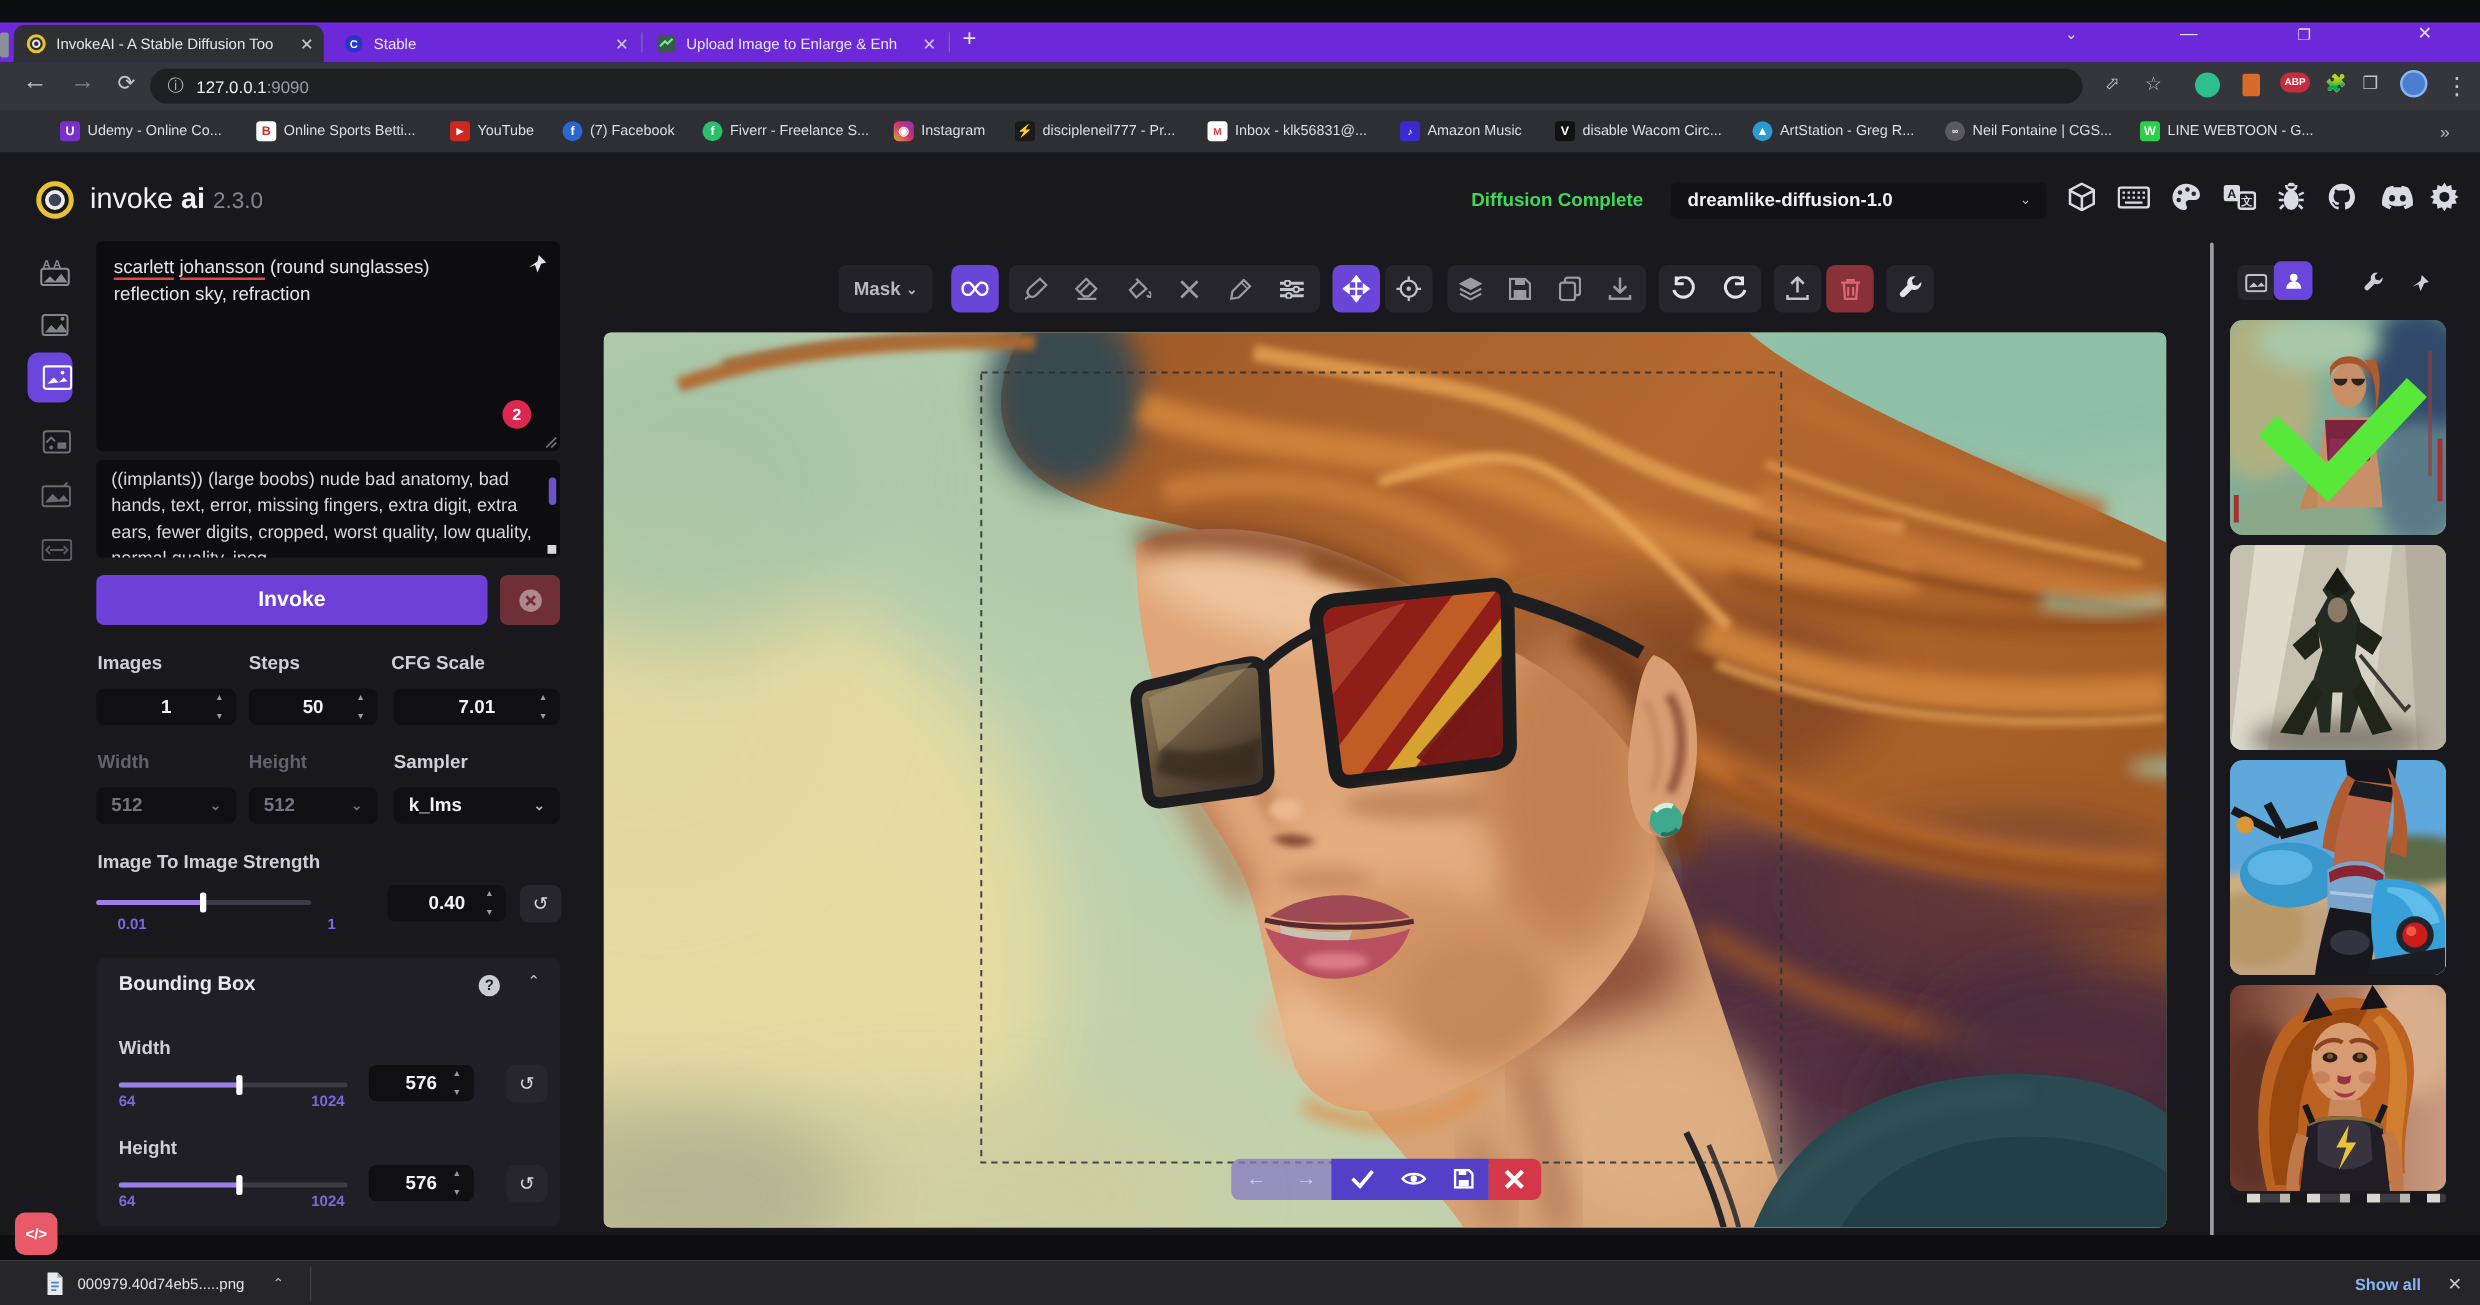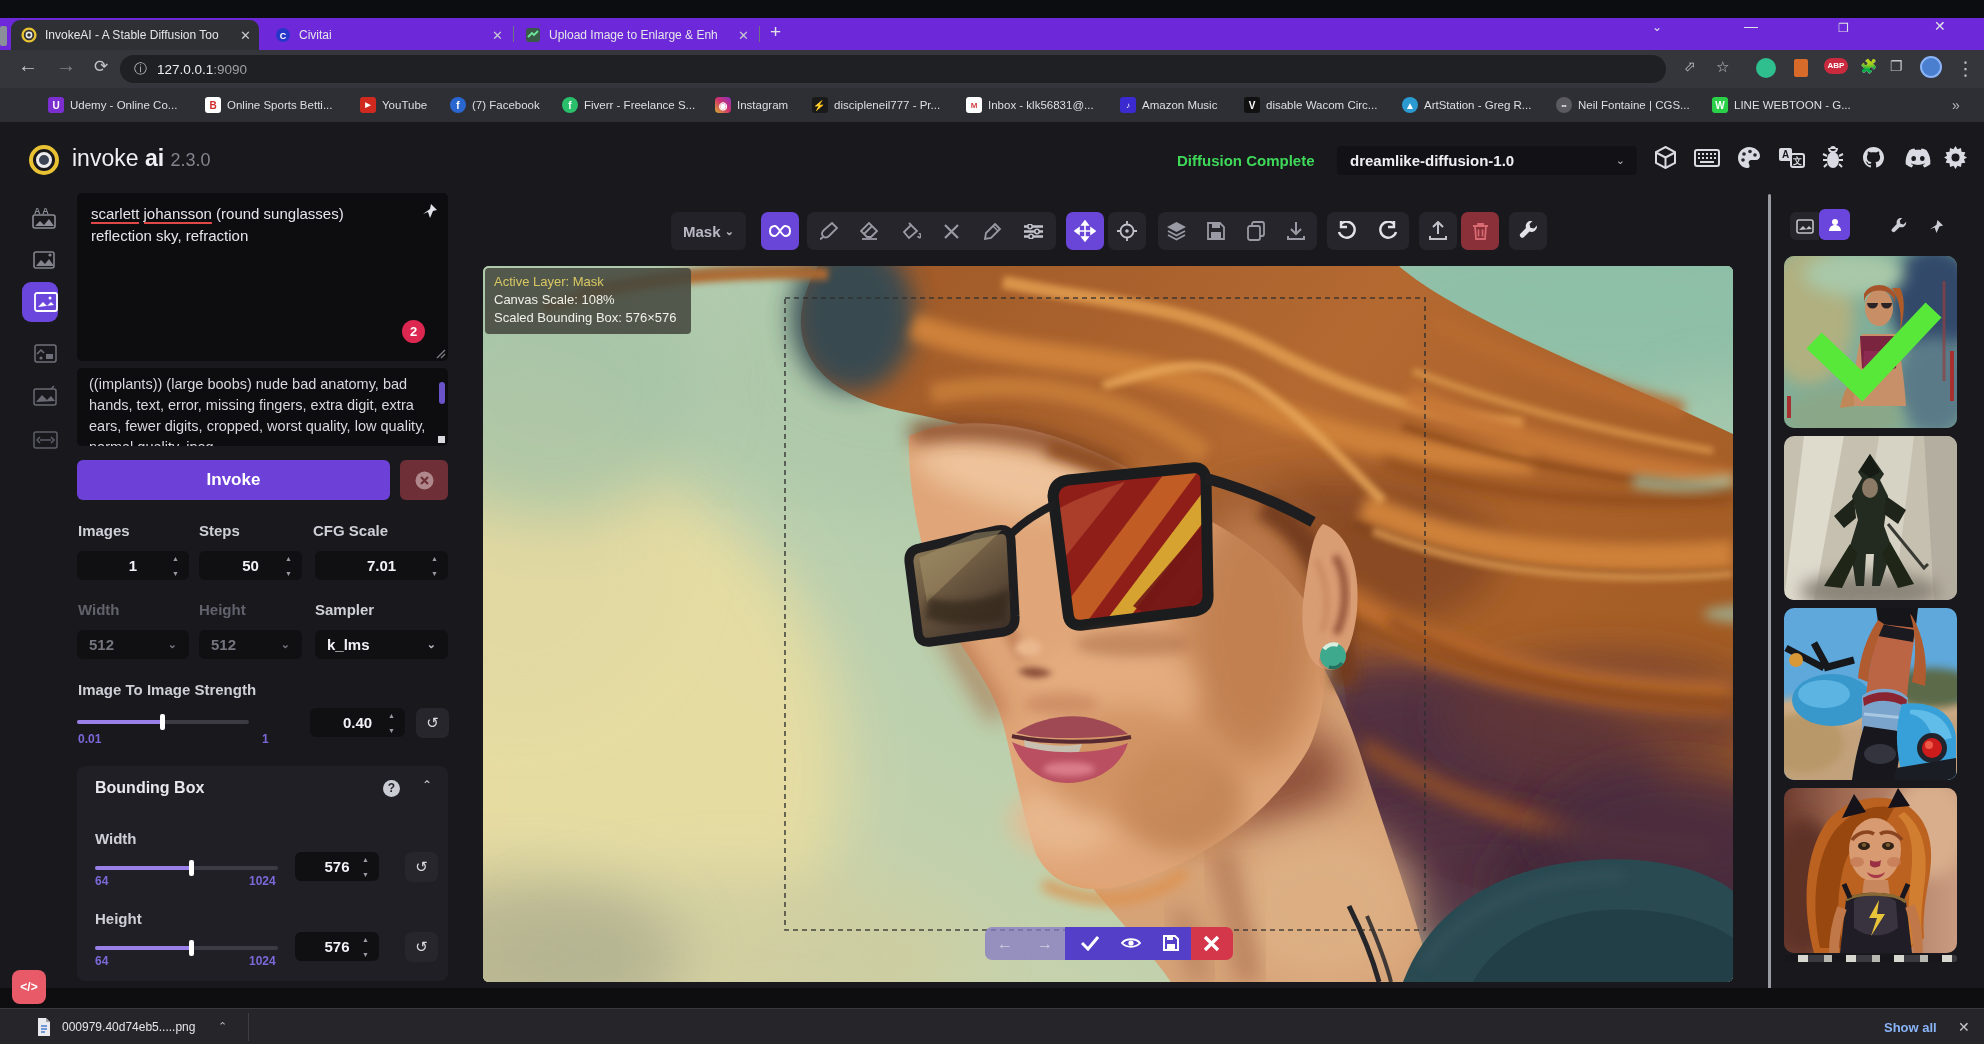--- a/index.html
+++ b/index.html
@@ -79,21 +79,21 @@
           <circle cx="8" cy="8" r="2.6" fill="none" stroke="#e8e8e8" stroke-width="1.6"></circle>
         </svg>
       <span style="white-space:nowrap;overflow:hidden;width:176px;">InvokeAI - A Stable Diffusion Too</span>
       <span class="x">✕</span>
     </div>
     <div class="tab" style="left:265px; width:246px;">
       <svg class="fav" viewBox="0 0 16 16">
           <circle cx="8" cy="8" r="7" fill="#2636c9"></circle>
           <text x="8" y="11.5" font-size="9" fill="#fff" text-anchor="middle" font-weight="bold">C</text>
         </svg>
-      <span>Civitai</span>
+      <span>Stable</span>
       <span class="x">✕</span>
     </div>
     <div class="tabsep" style="left:513px;"></div>
     <div class="tab" style="left:515px; width:242px;">
       <svg class="fav" viewBox="0 0 16 16">
           <rect x="1" y="1" width="14" height="14" rx="3" fill="#3a5a48"></rect>
           <path d="M3 10 L7 6 L9 8 L13 4" stroke="#6ee89a" stroke-width="1.8" fill="none"></path>
         </svg>
       <span style="white-space:nowrap;overflow:hidden;width:172px;">Upload Image to Enlarge &amp; Enh</span>
       <span class="x">✕</span>
@@ -273,21 +273,21 @@
     <div class="lbl" style="position:absolute;top:409px;left:238px;">Sampler</div>
     <div class="sel" style="position:absolute;top:438px;left:0;width:112px;color:#74747e;">512<span class="chev" style="color:#74747e;">⌄</span></div>
     <div class="sel" style="position:absolute;top:438px;left:122px;width:103px;color:#74747e;">512<span class="chev" style="color:#74747e;">⌄</span></div>
     <div class="sel" style="position:absolute;top:438px;left:238px;width:133px;">k_lms<span class="chev">⌄</span></div>
 
     <div class="lbl" style="position:absolute;top:489px;left:1px;">Image To Image Strength</div>
     <div class="rail" style="position:absolute;top:528px;left:0;width:172px;">
         <div class="railfill" style="width:85px;"></div>
         <div class="thumbp" style="left:83px;"></div>
       </div>
-    <div class="slbl" style="position:absolute;top:540px;left:1px;">0.01</div>
+    <div class="slbl" style="position:absolute;top:540px;left:17px;">0.01</div>
     <div class="slbl" style="position:absolute;top:540px;left:185px;">1</div>
     <div class="numin" style="position:absolute;top:516px;left:233px;width:95px;">0.40<span class="spin"></span></div>
     <div class="rstbtn" style="position:absolute;top:516px;left:339px;">↺</div>
 
     <div style="position:absolute;top:574px;left:0;width:371px;height:215px;background:#201f26;border-radius:8px;">
       <div class="lbl" style="position:absolute;top:13px;left:18px;font-size:16px;color:#e8e8ee;">Bounding Box</div>
       <div style="position:absolute;top:14px;right:48px;width:17px;height:17px;border-radius:50%;background:#caccd4;color:#201f26;font-size:12px;font-weight:bold;text-align:center;line-height:17px;">?</div>
       <div style="position:absolute;top:12px;right:16px;color:#caccd4;font-size:12px;">⌃</div>
       <div class="lbl" style="position:absolute;top:64px;left:18px;">Width</div>
       <div class="rail" style="position:absolute;top:100px;left:18px;width:183px;">
@@ -566,25 +566,20 @@
       <path d="M990,716 C1010,678 1055,652 1110,645 C1172,638 1228,655 1250,672 L1250,716 Z" fill="#1c3a44"></path>
       <path d="M940,700 C980,640 1060,608 1140,610" stroke="#2e5058" stroke-width="8" fill="none" filter="url(#b6)"></path>
 
       <path d="M866,640 C880,668 890,694 896,716" stroke="#1e1e24" stroke-width="5" fill="none"></path>
       <path d="M884,650 C896,678 904,700 908,716" stroke="#1e1e24" stroke-width="4" fill="none" opacity="0.85"></path>
       <rect width="1250" height="716" fill="#b8c4a8" opacity="0.045"></rect>
 
       <rect x="302" y="32" width="640" height="632" fill="none" stroke="#2e2e2e" stroke-width="1.6" stroke-dasharray="5 4" opacity="0.85"></rect>
     </svg>
     
-    <div class="abs" style="left:2px;top:2px;width:206px;height:66px;background:rgba(70,72,62,0.88);border-radius:4px;padding:5px 9px;font-size:13px;line-height:18px;color:#f0f0ea;">
-      <span style="color:#d8c763;">Active Layer: Mask</span><br>
-      Canvas Scale: 108%<br>
-      Scaled Bounding Box: 576×576
-    </div>
     
     <div class="abs" style="left:502px;top:661px;width:80px;height:33px;background:rgba(134,122,196,0.75);border-radius:7px 0 0 7px;color:#cfcfe2;display:flex;align-items:center;justify-content:space-around;font-size:16px;">
         <span>←</span>
         <span>→</span>
       </div>
     <div class="abs" style="left:582px;top:661px;width:126px;height:33px;background:#5440c8;"></div>
     <svg class="abs" style="left:598px;top:669px;" width="18" height="16" viewBox="0 0 18 16">
         <path d="M1 8 L7 14 L17 2" stroke="#fff" stroke-width="3" fill="none"></path>
       </svg>
     <svg class="abs" style="left:638px;top:670px;" width="20" height="14" viewBox="0 0 20 14">

